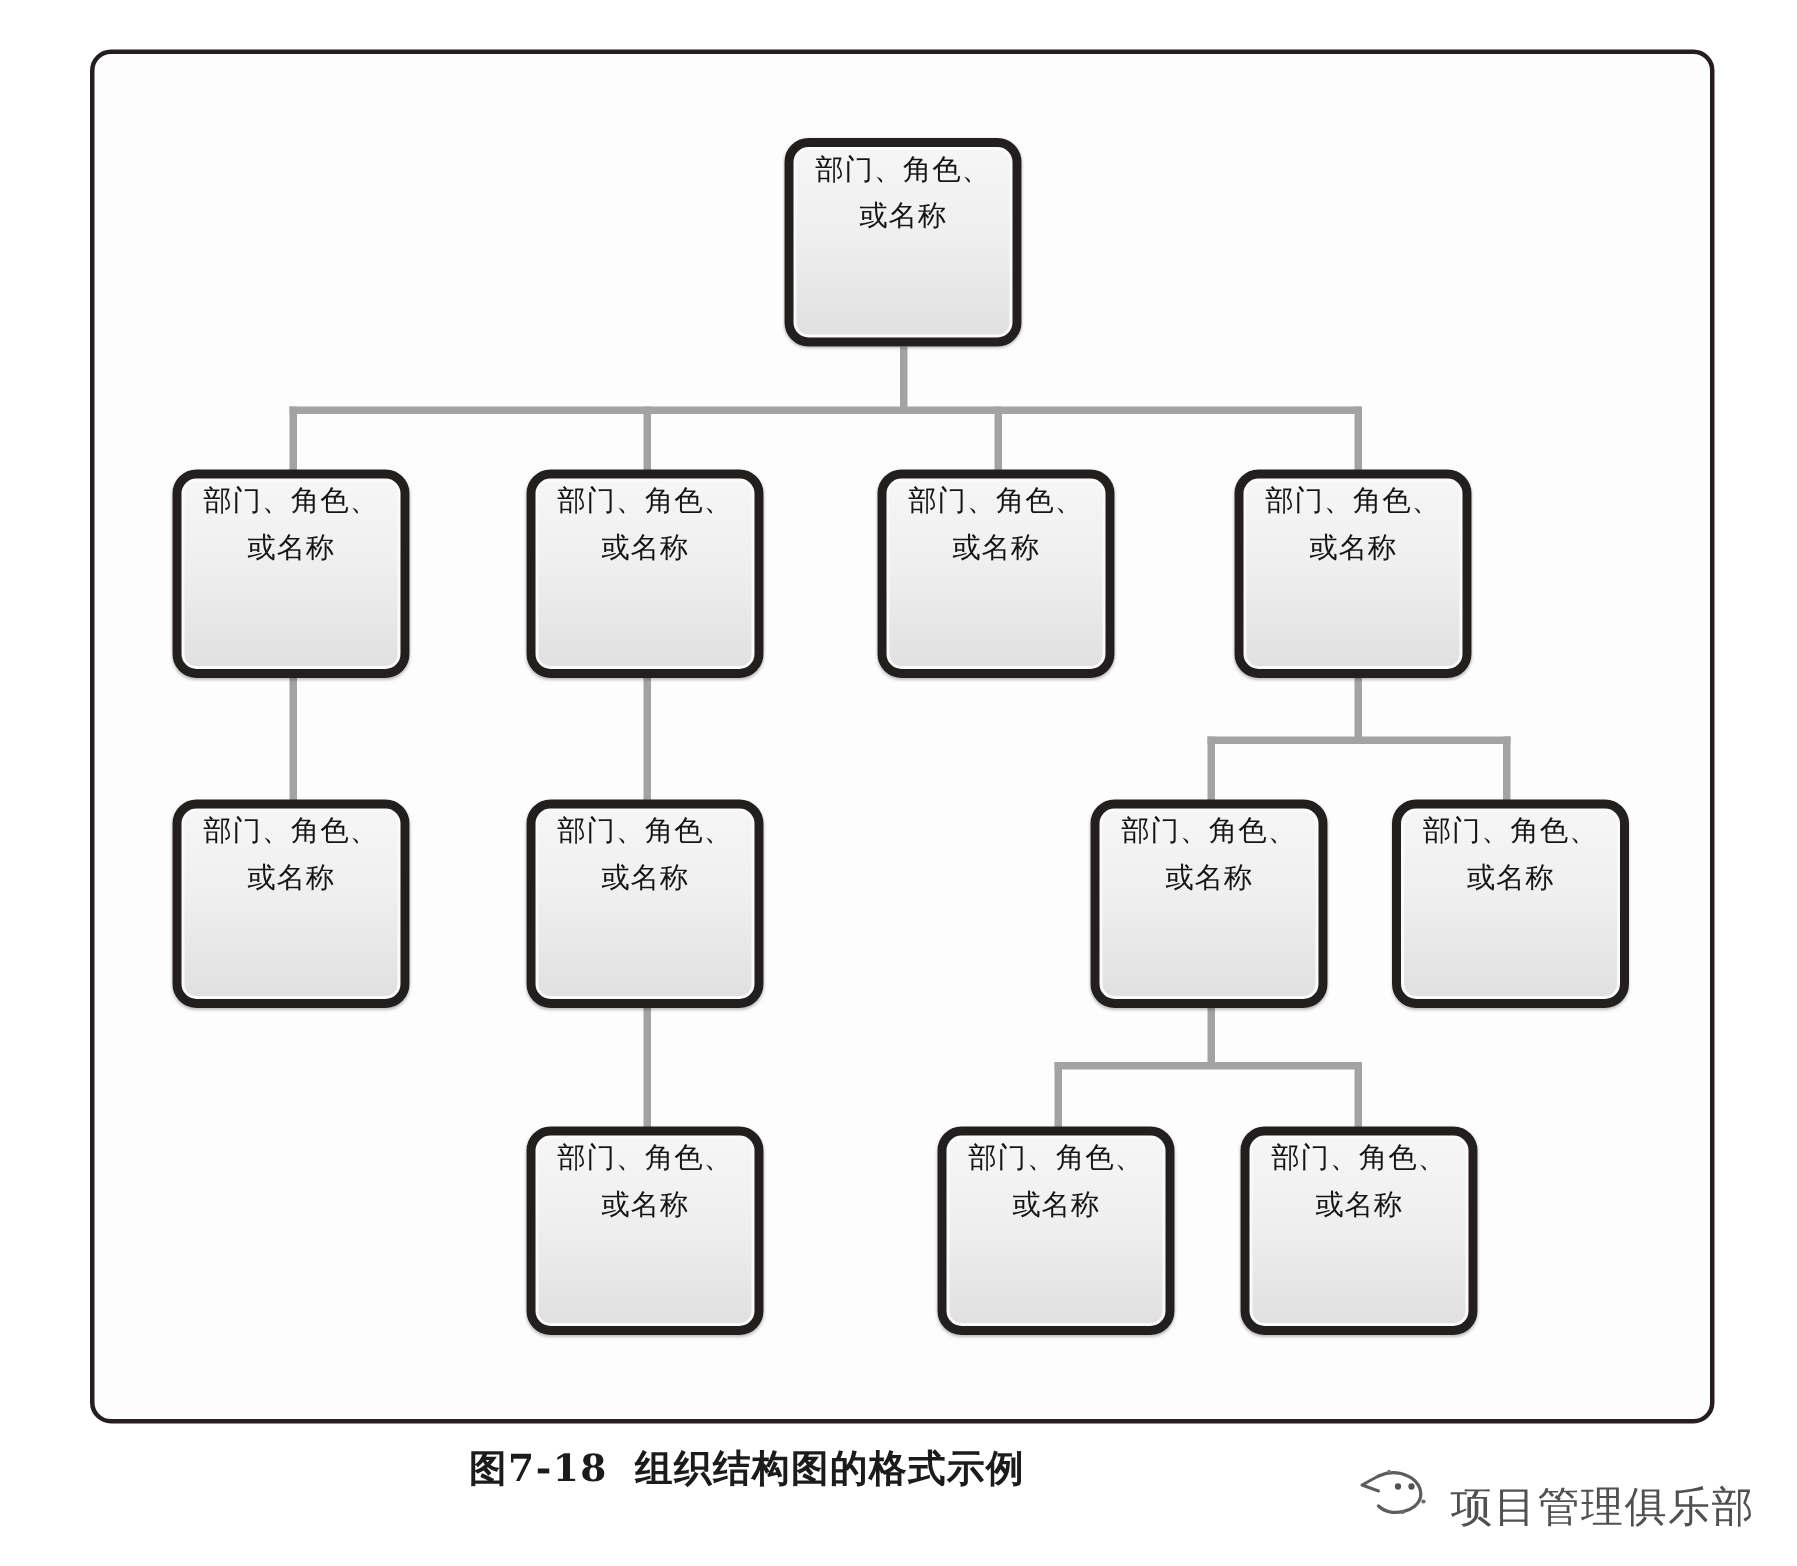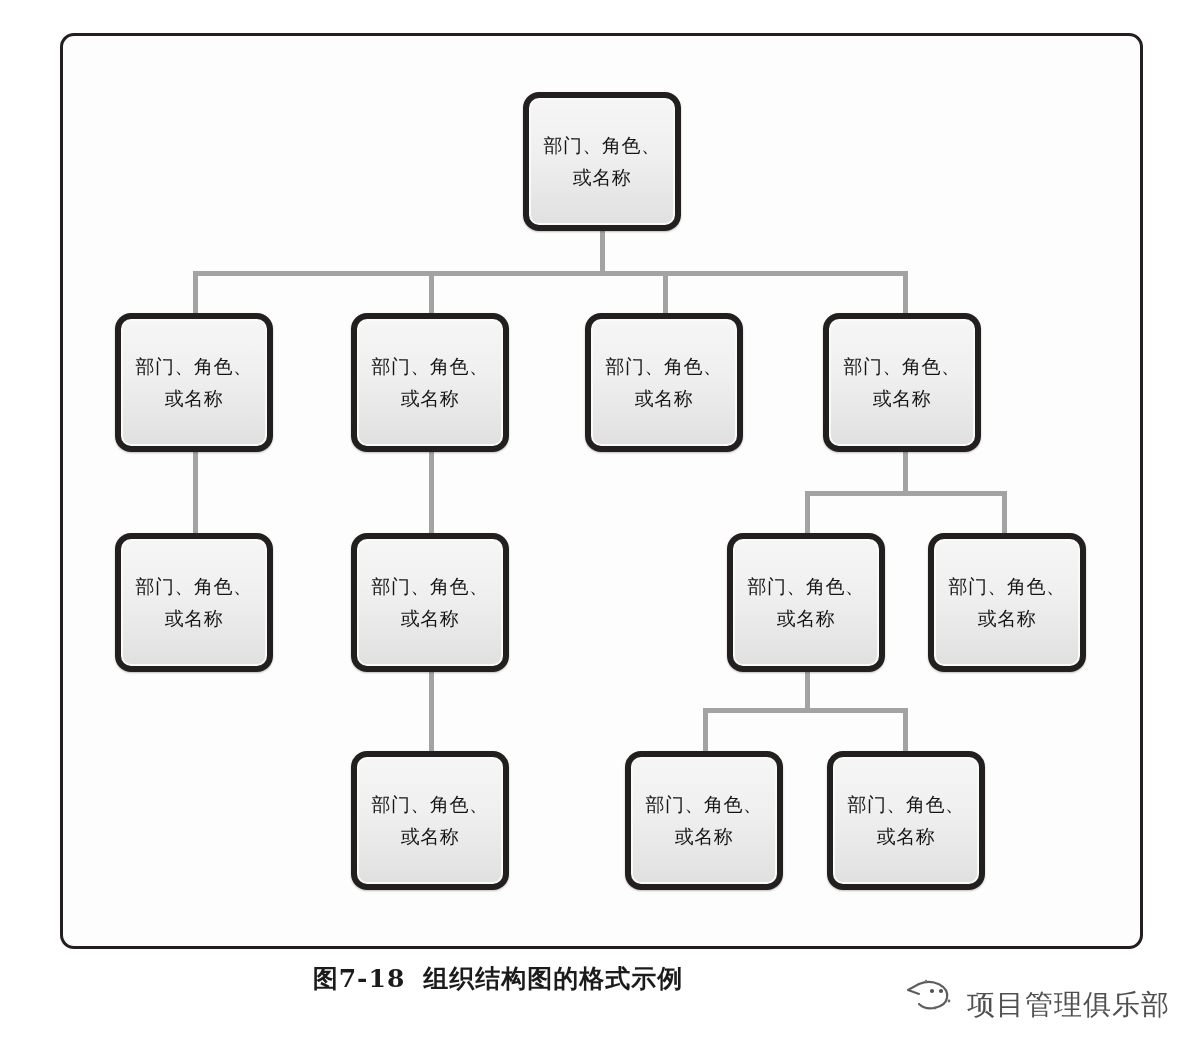--- a/index.html
+++ b/index.html
@@ -29,21 +29,21 @@
   .conn.h{height:5px;}
 
   
   .node{
     position:absolute;
     box-sizing:border-box;
     border:6px solid #231f1e;
     border-radius:16px;
     background:linear-gradient(180deg,#f6f6f6 0%,#efefef 45%,#e0e0e0 100%);
     box-shadow:inset 0 0 0 2px #fafafa, 0 1px 2px rgba(0,0,0,.25);
-    display:flex;align-items:center;justify-content:center;
+    display:flex;justify-content:center;
   }
   .node-label{
     font-size:19px;
     line-height:1.65;
     color:#151515;
     text-align:center;
     letter-spacing:.5px;
     white-space:pre-line;
     user-select:none;
   }

